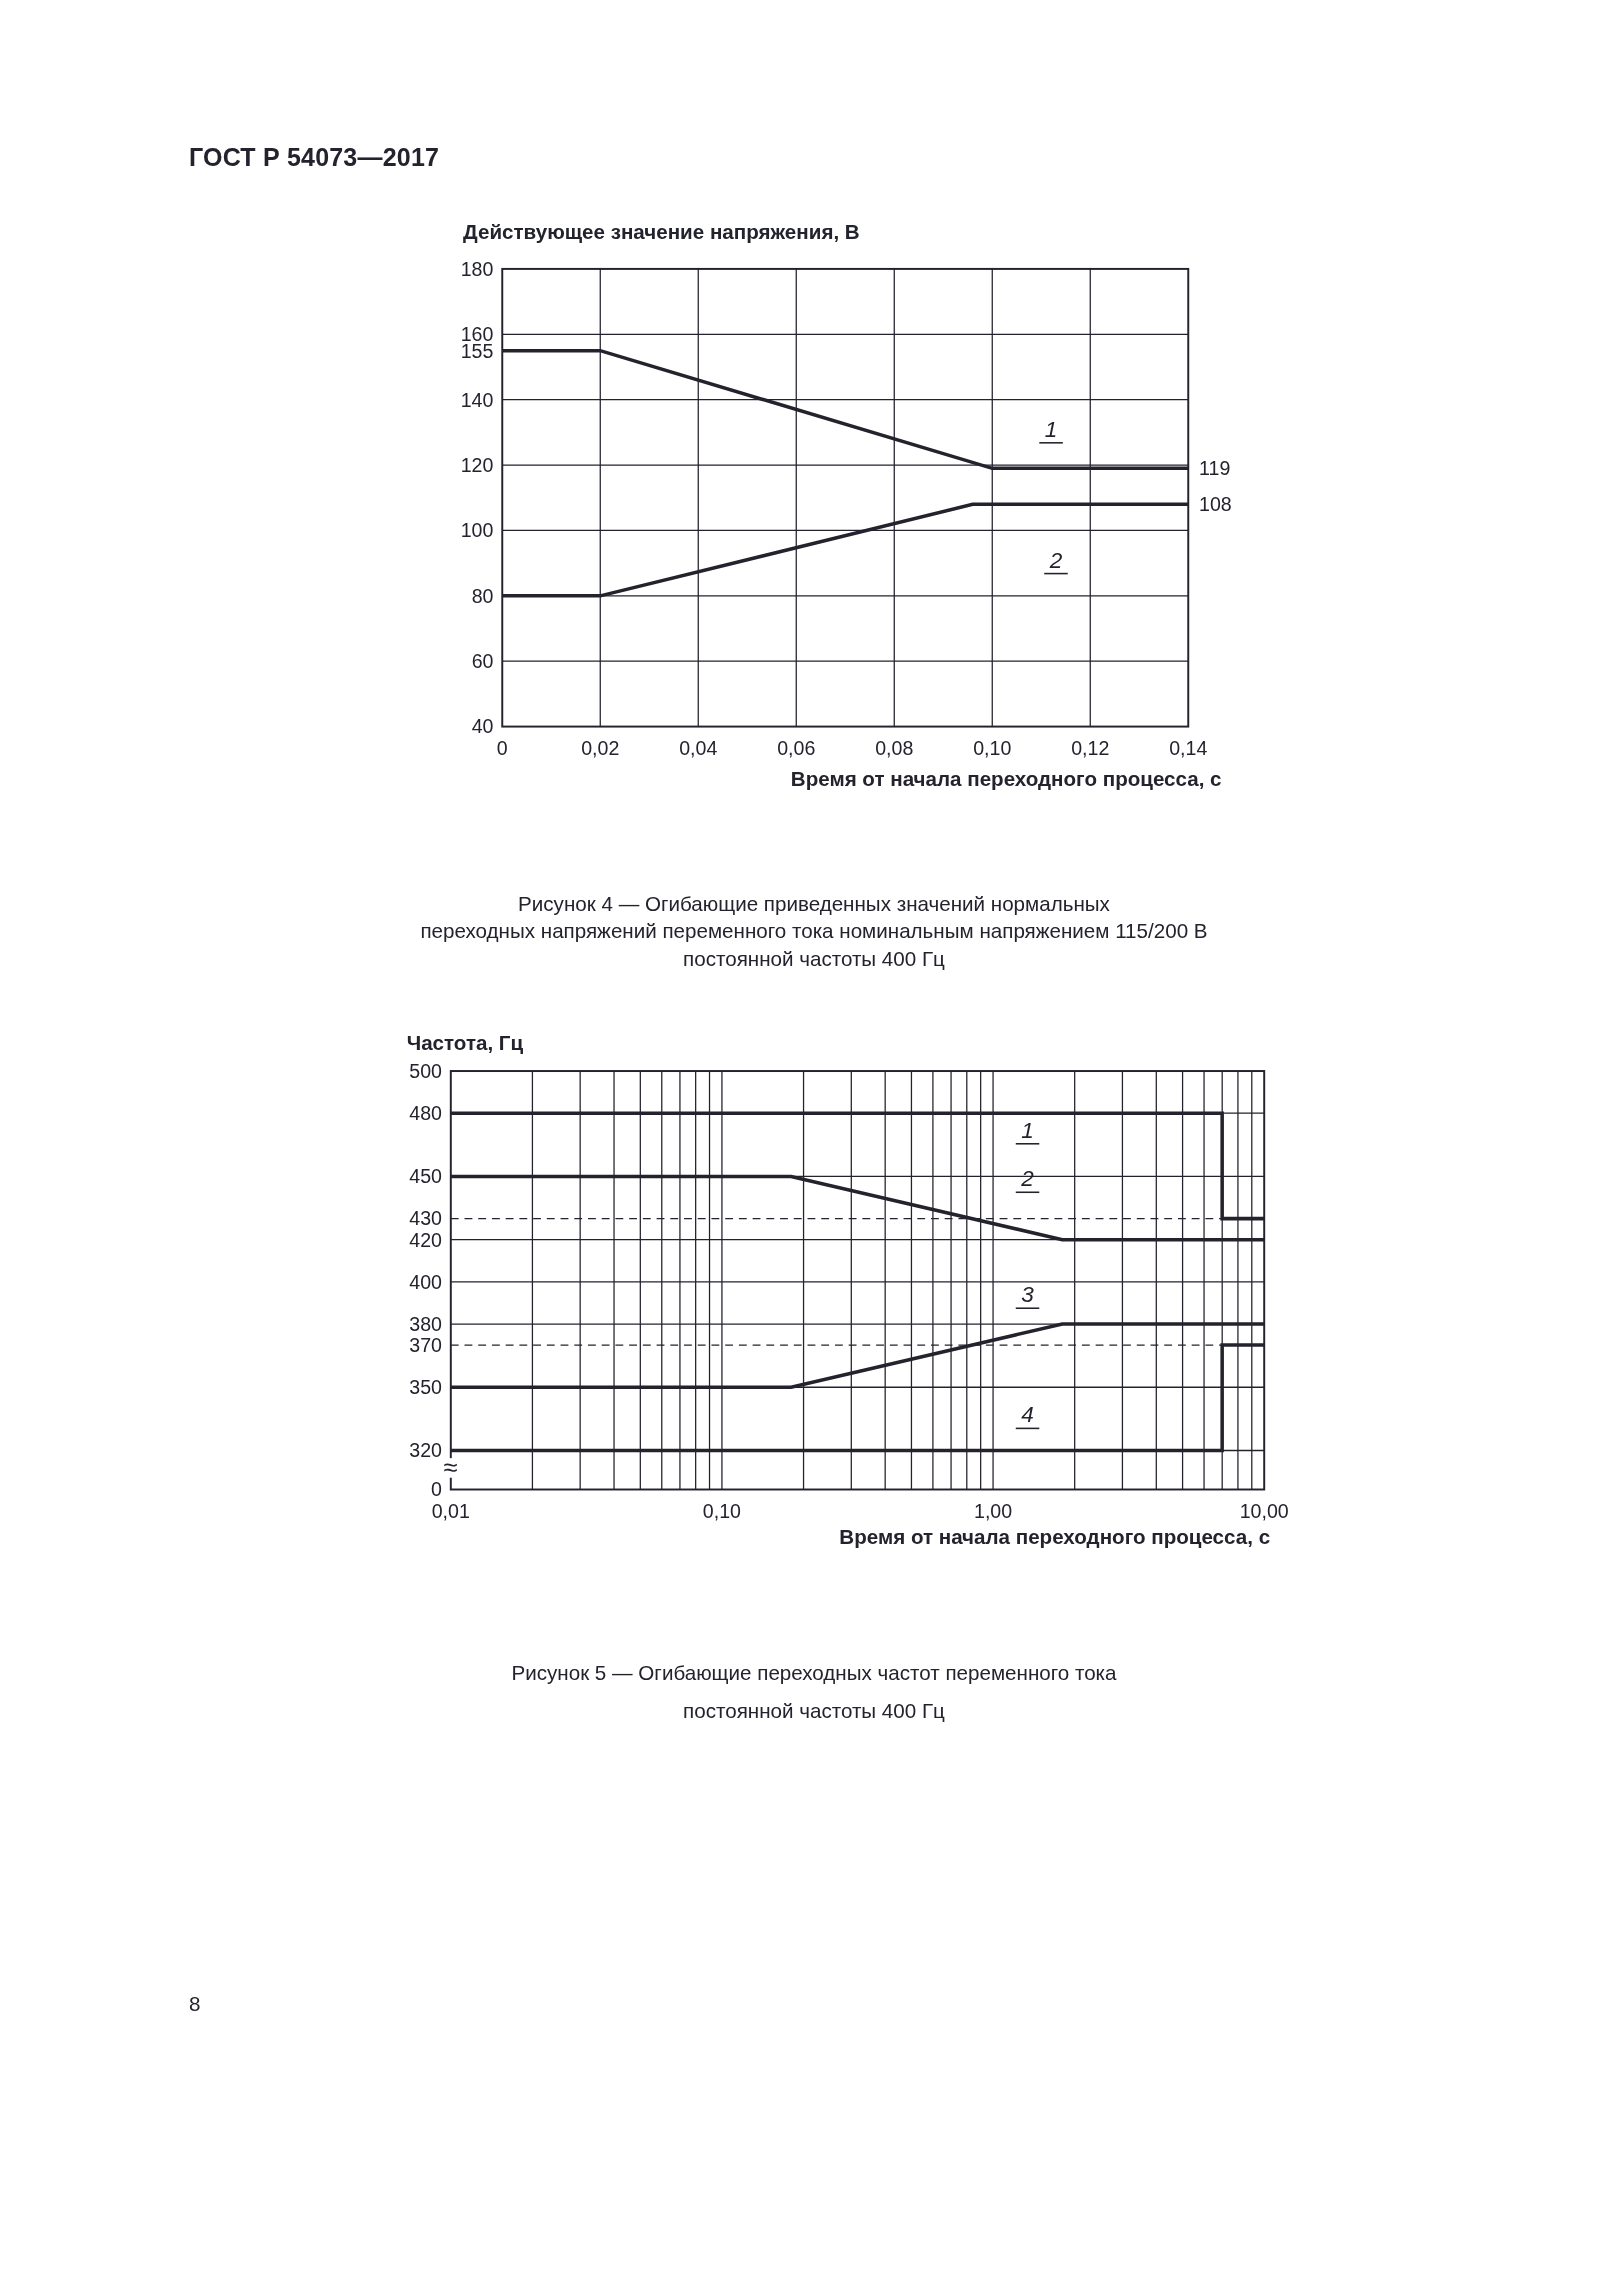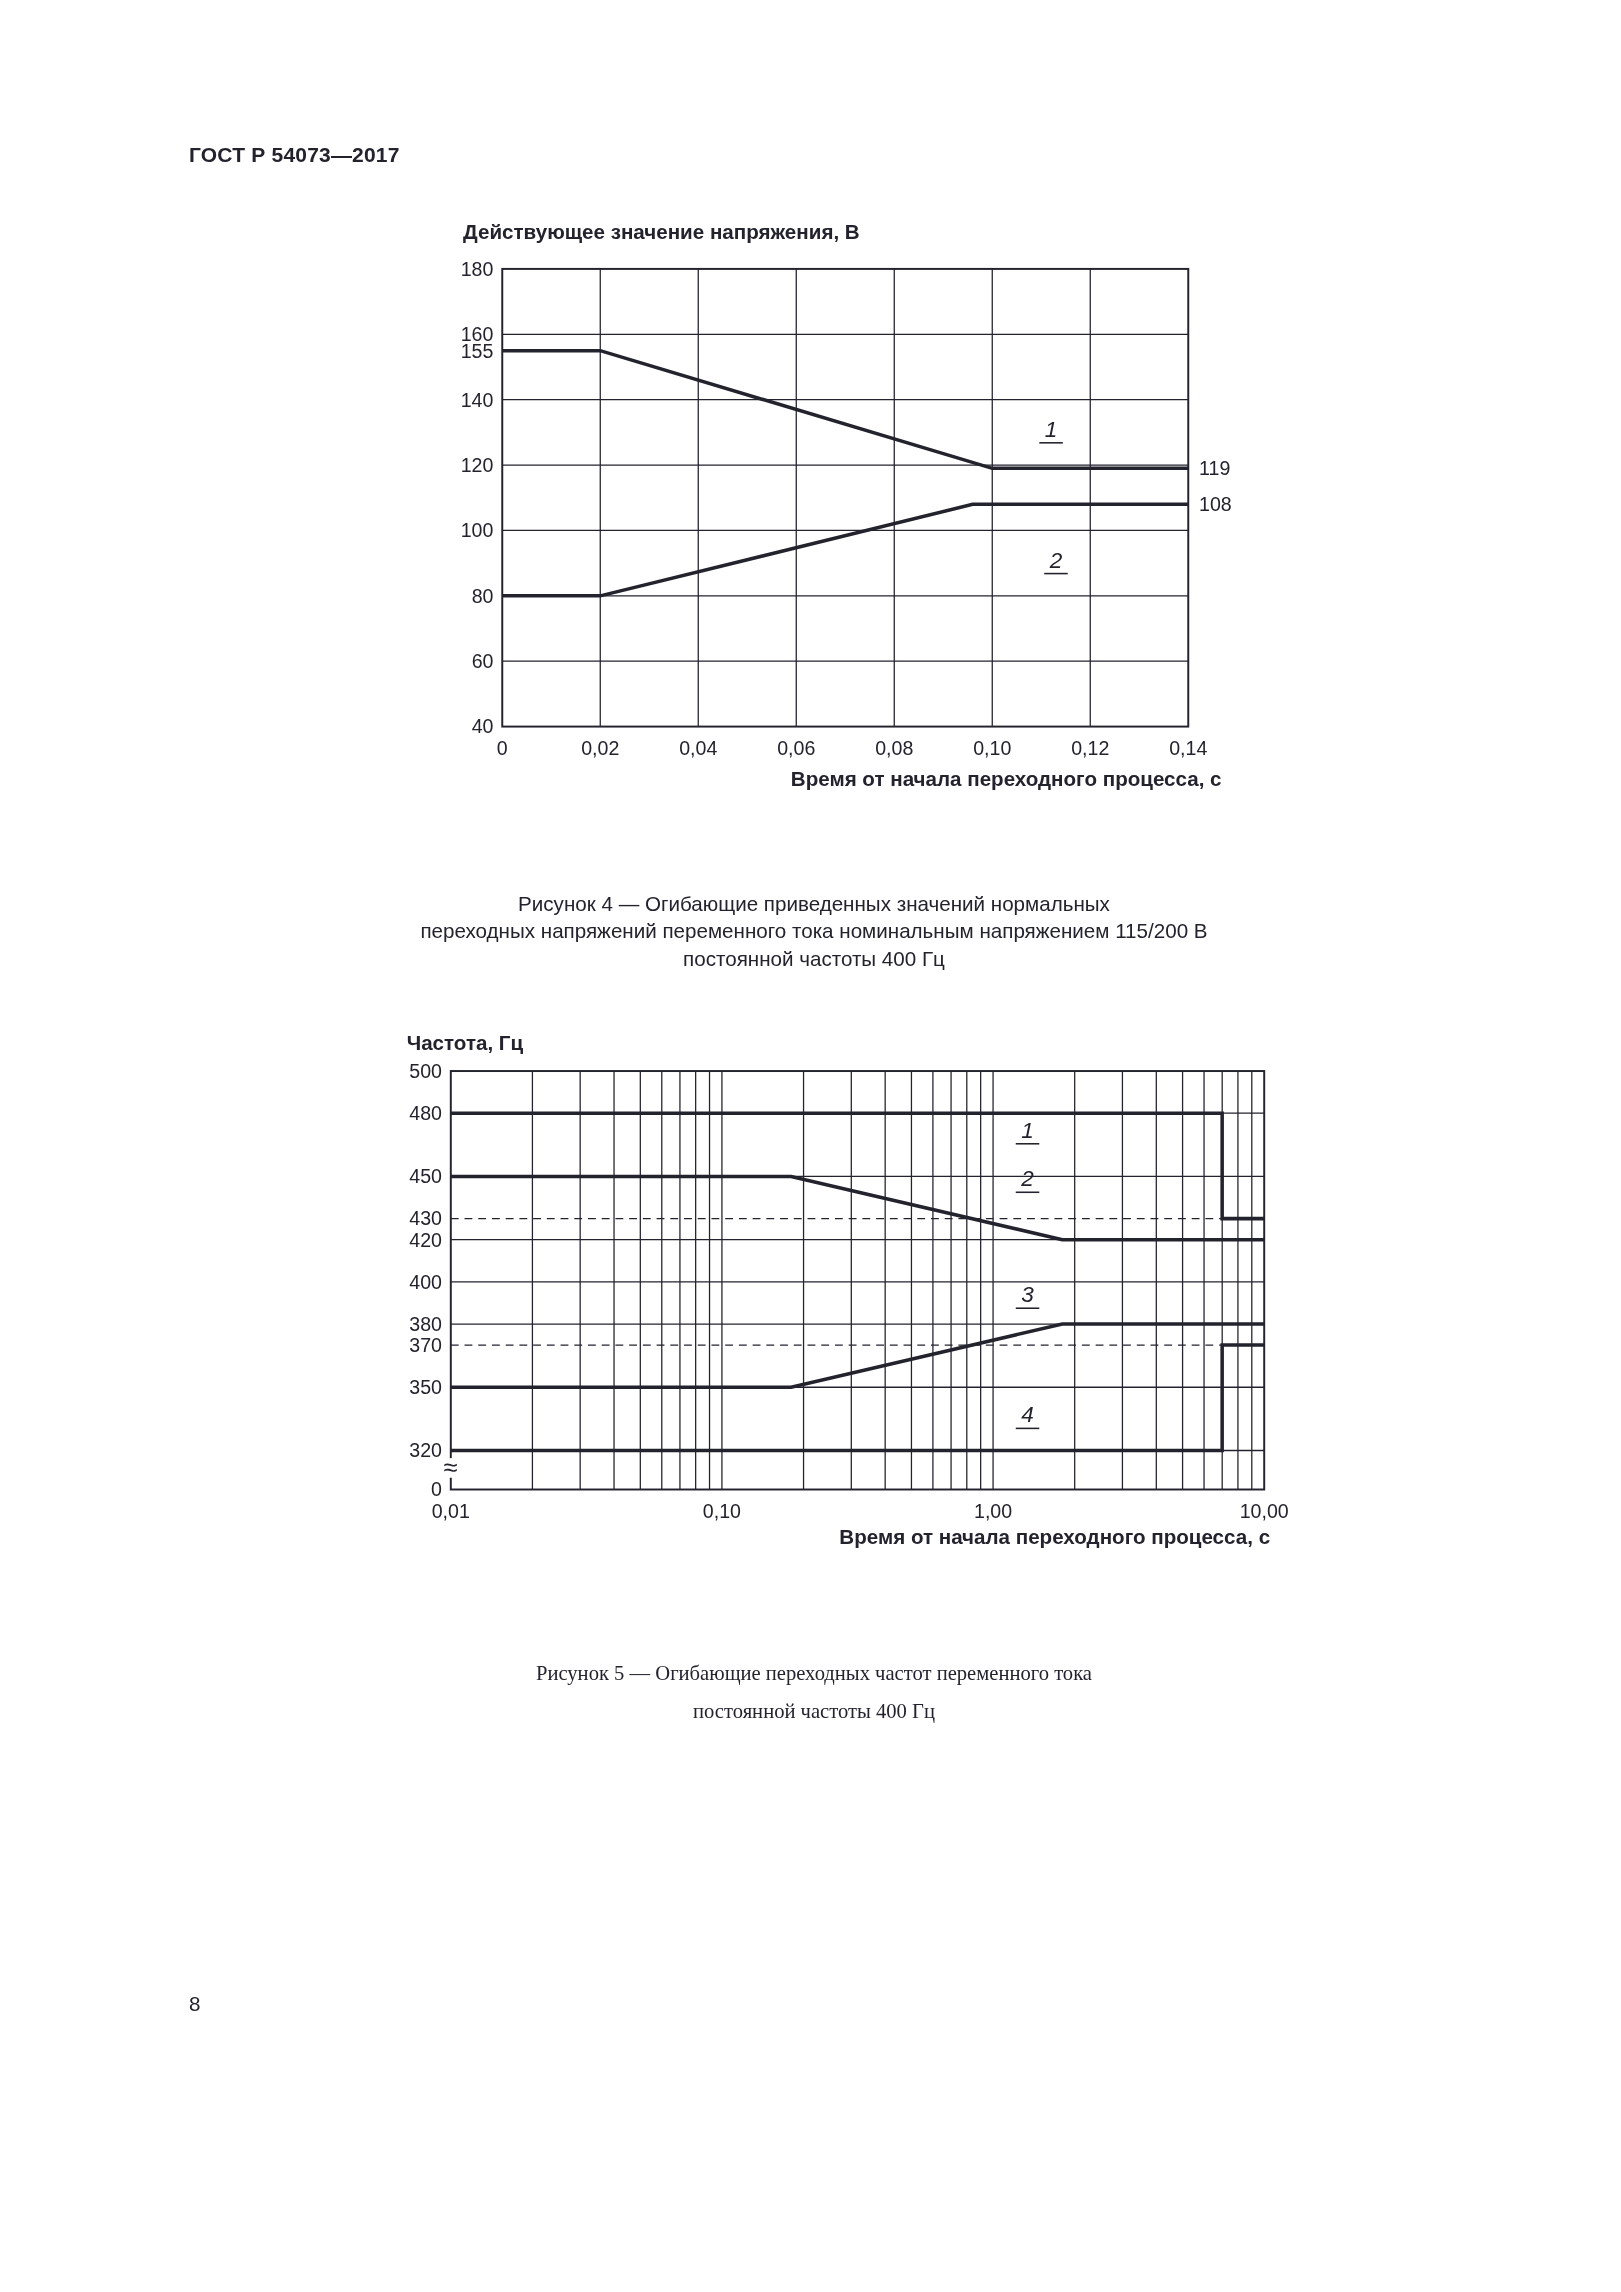--- a/index.html
+++ b/index.html
@@ -8,31 +8,31 @@
     width:1621px;height:2293px;
     margin:0 auto;
     background:#ffffff;
     outline:1px solid #c2c2c2;
     font-family:"Liberation Sans",sans-serif;
     color:#23232e;
     overflow:hidden;
   }
   .doc-header{
     position:absolute;left:189px;top:143px;
-    font-size:21px;font-weight:bold;letter-spacing:0.2px;
+    font-size:25px;font-weight:bold;letter-spacing:0.2px;
   }
   .chart-svg{position:absolute;}
   .cap-block{
     position:absolute;left:167px;width:1294px;
     text-align:center;font-size:20.6px;
   }
   .cap-line{line-height:26.5px;}
   .cap-line .num{font-style:italic;}
   .fig-caption .cap-line{line-height:27.4px;}
-  .fig-caption-wide .cap-line{line-height:38px;font-family:Liberation Serif, serif;}
+  .fig-caption-wide .cap-line{line-height:38px;}
   .page-number{
     position:absolute;left:189px;top:1992px;font-size:20.6px;
   }
 </style>
 </head>
 <body>
 
 <div class="page">
 
   <div class="doc-header">ГОСТ Р 54073—2017</div>

